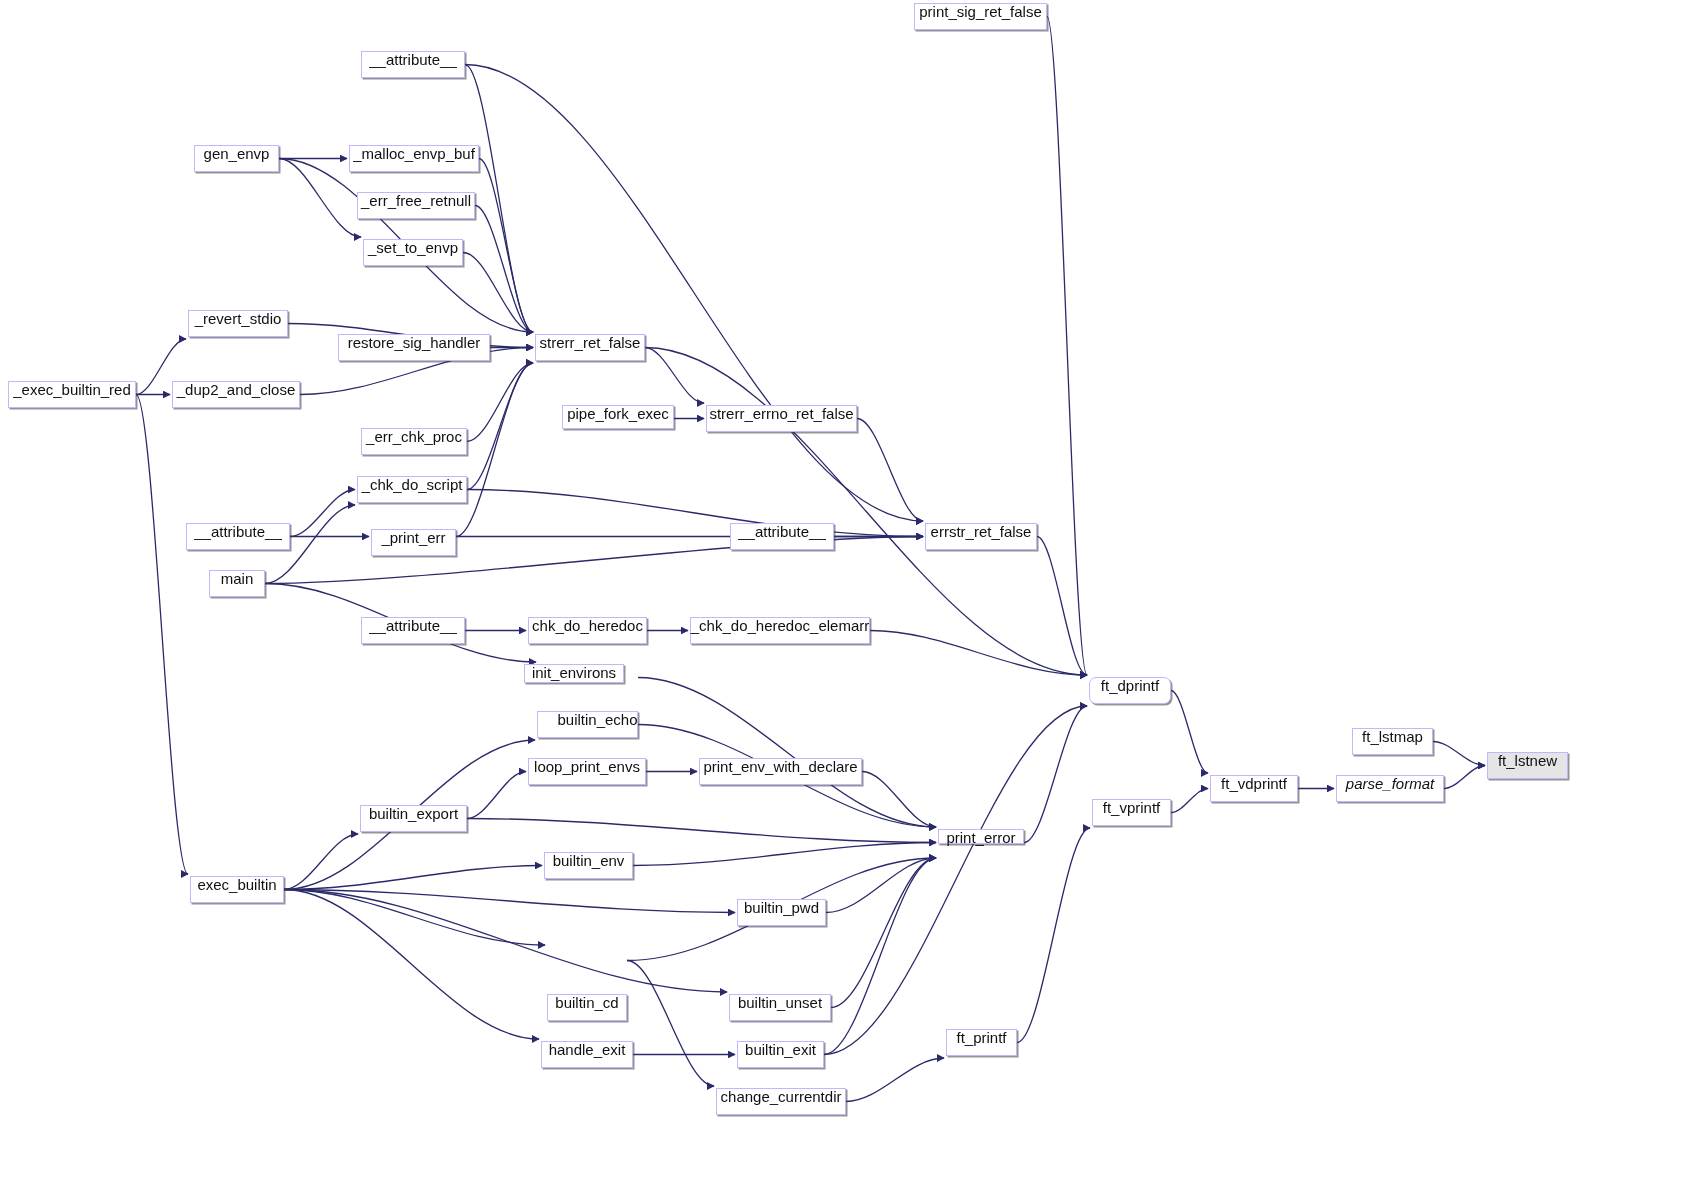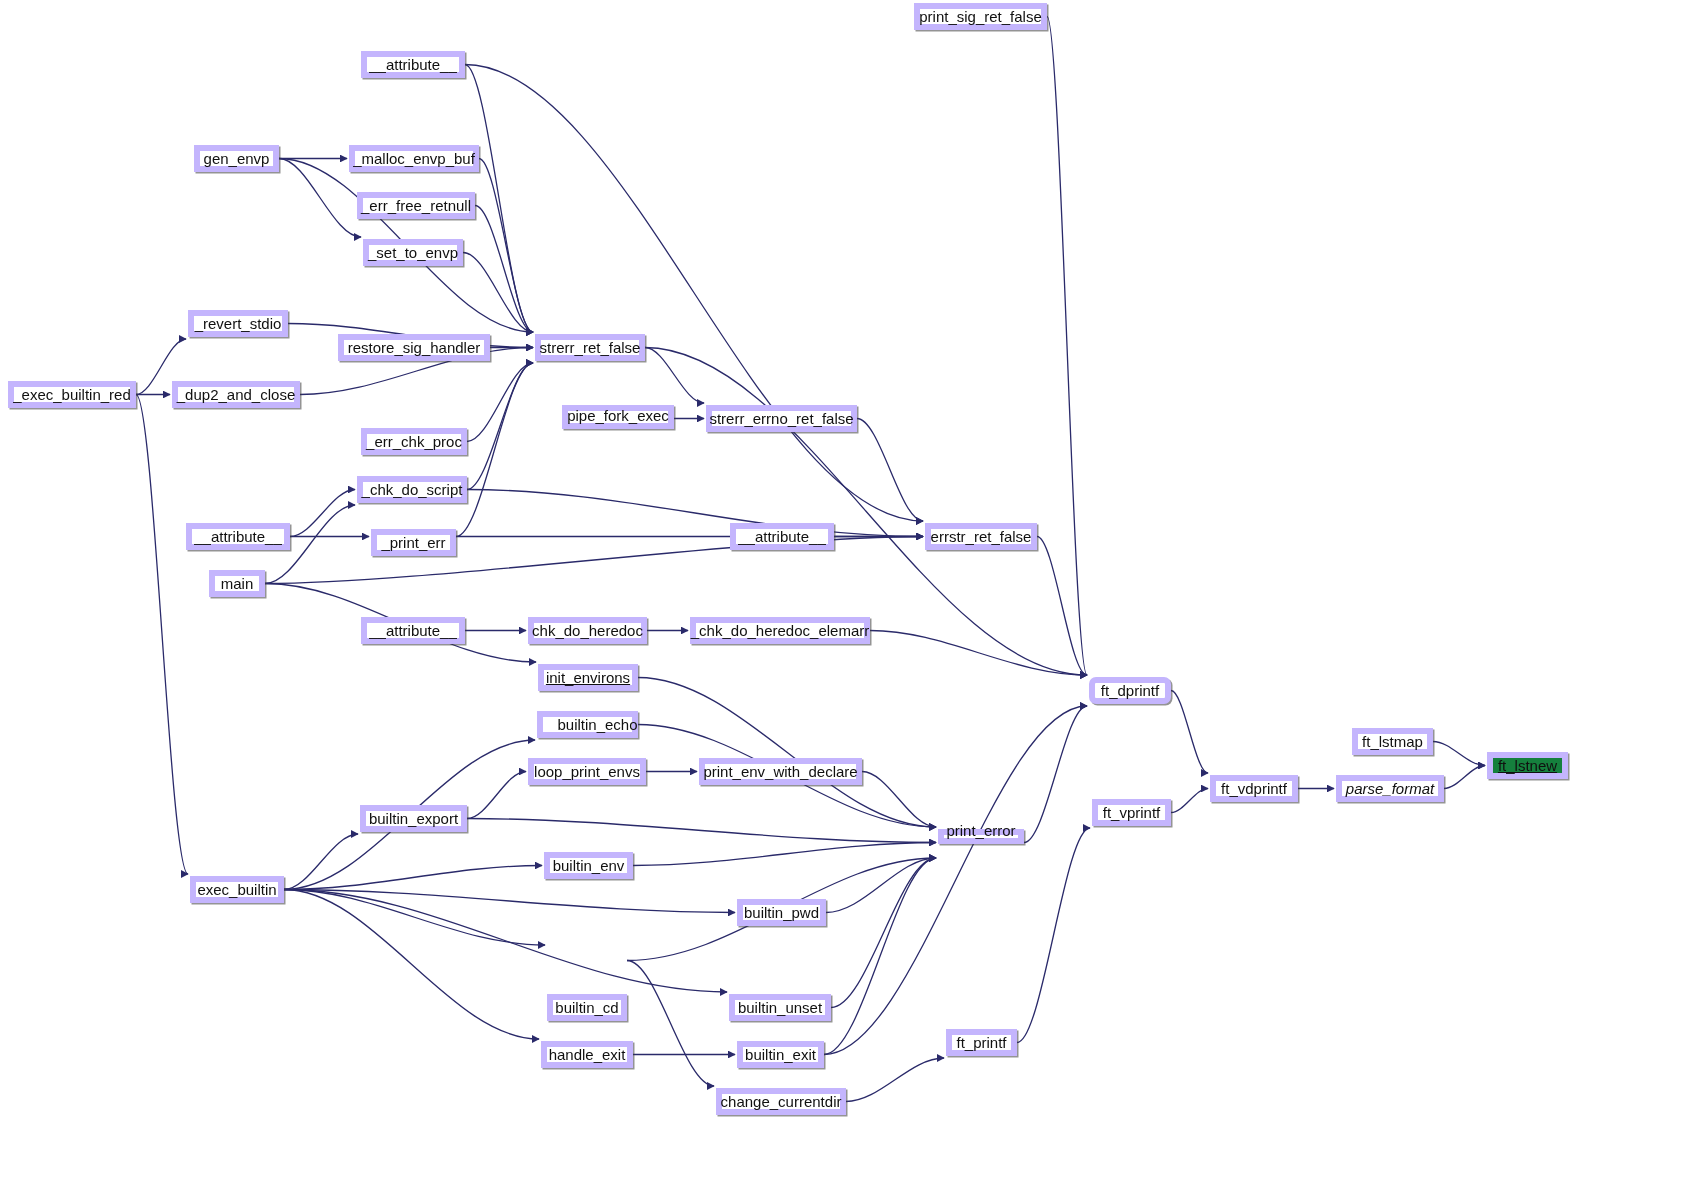--- a/index.html
+++ b/index.html
@@ -1,23 +1,23 @@
 <!DOCTYPE html>
 <html><head>
 <meta charset="utf-8">
 <style>
   html,body{margin:0;padding:0;background:#ffffff;}
   body{font-family:"Liberation Sans","DejaVu Sans",sans-serif;}
   #canvas{position:relative;width:1684px;height:1203px;background:#ffffff;overflow:hidden;}
   svg#edges{position:absolute;left:0;top:0;width:1684px;height:1203px;pointer-events:none;}
-  .node{position:absolute;box-sizing:border-box;border:6px solid #c4b5fd;background:#ffffff;
-        display:flex;align-items:flex-end;justify-content:center;
+  .node{position:absolute;box-sizing:border-box;border:1px solid #c4b5fd;background:#ffffff;
+        display:flex;align-items:flex-start;justify-content:center;
         font-size:15px;color:#101010;line-height:1;white-space:nowrap;
         box-shadow:1.5px 1.5px 0 rgba(60,60,60,0.55);}
-  .node.highlight{background:#15803d;text-decoration:underline;}
+  .node.highlight{background:#e5e5e5;}
   .node span{display:block;padding:0 7px;}
 </style>
 </head>
 <body>
 
 <div id="canvas">
   <svg id="edges" viewBox="0 0 1684 1203" xmlns="http://www.w3.org/2000/svg">
       <defs>
         <marker id="ah" viewBox="0 0 10 10" refX="9" refY="5" markerWidth="6" markerHeight="6" orient="auto-start-reverse">
           <path d="M 0 0 L 10 5 L 0 10 z" fill="#2a2a6a"></path>
@@ -150,21 +150,21 @@
       </div>
       <div class="node" style="left: 361px; top: 617px; width: 104px; height: 27px;">
         <span>__attribute__</span>
       </div>
       <div class="node" style="left: 528px; top: 617px; width: 119px; height: 27px;">
         <span>chk_do_heredoc</span>
       </div>
       <div class="node" style="left: 690px; top: 617px; width: 180px; height: 27px;">
         <span>_chk_do_heredoc_elemarr</span>
       </div>
-      <div class="node" style="left: 538px; top: 664px; width: 100px; height: 27px; text-decoration: underline;">
+      <div class="node" style="left: 524px; top: 664px; width: 100px; height: 19px;">
         <span>init_environs</span>
       </div>
       <div class="node" style="left: 1089px; top: 677px; width: 82px; height: 27px; border-radius: 7px;">
         <span>ft_dprintf</span>
       </div>
       <div class="node" style="left: 537px; top: 711px; width: 101px; height: 27px; padding-left: 20px;">
         <span>builtin_echo</span>
       </div>
       <div class="node" style="left: 1352px; top: 728px; width: 81px; height: 27px;">
         <span>ft_lstmap</span>

